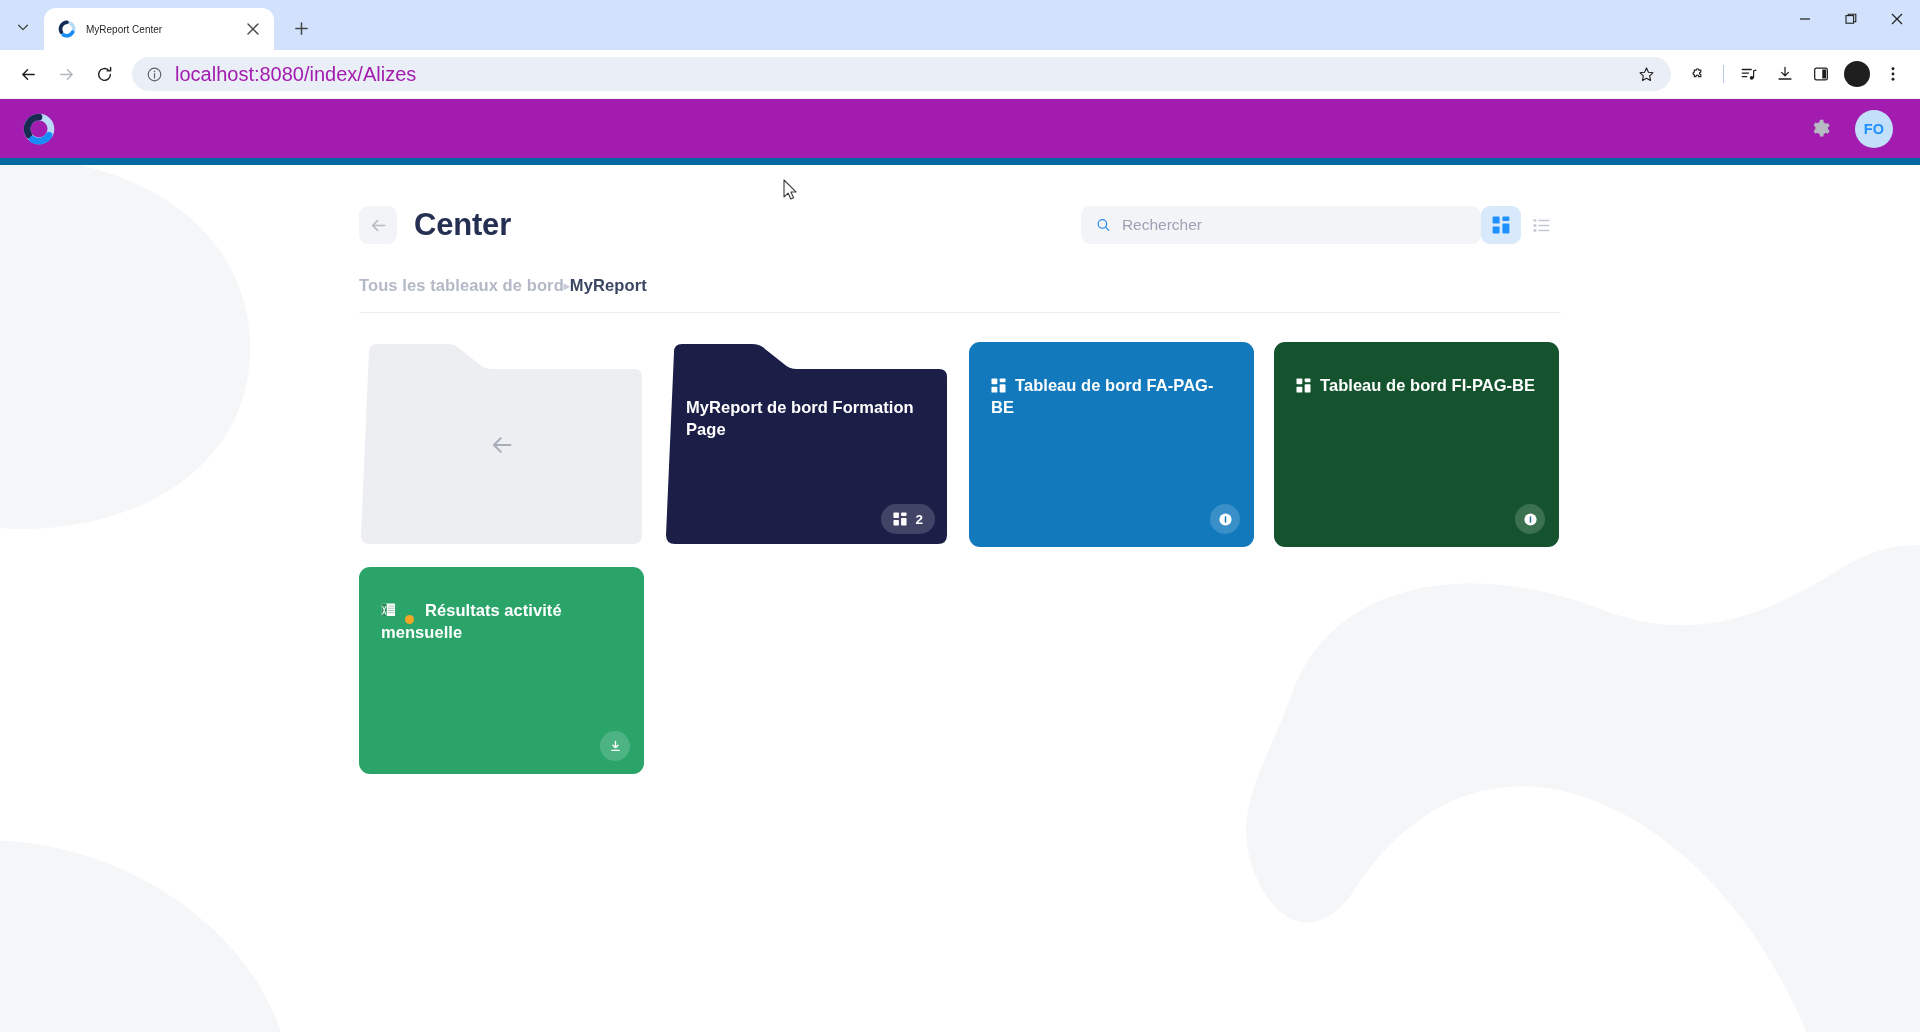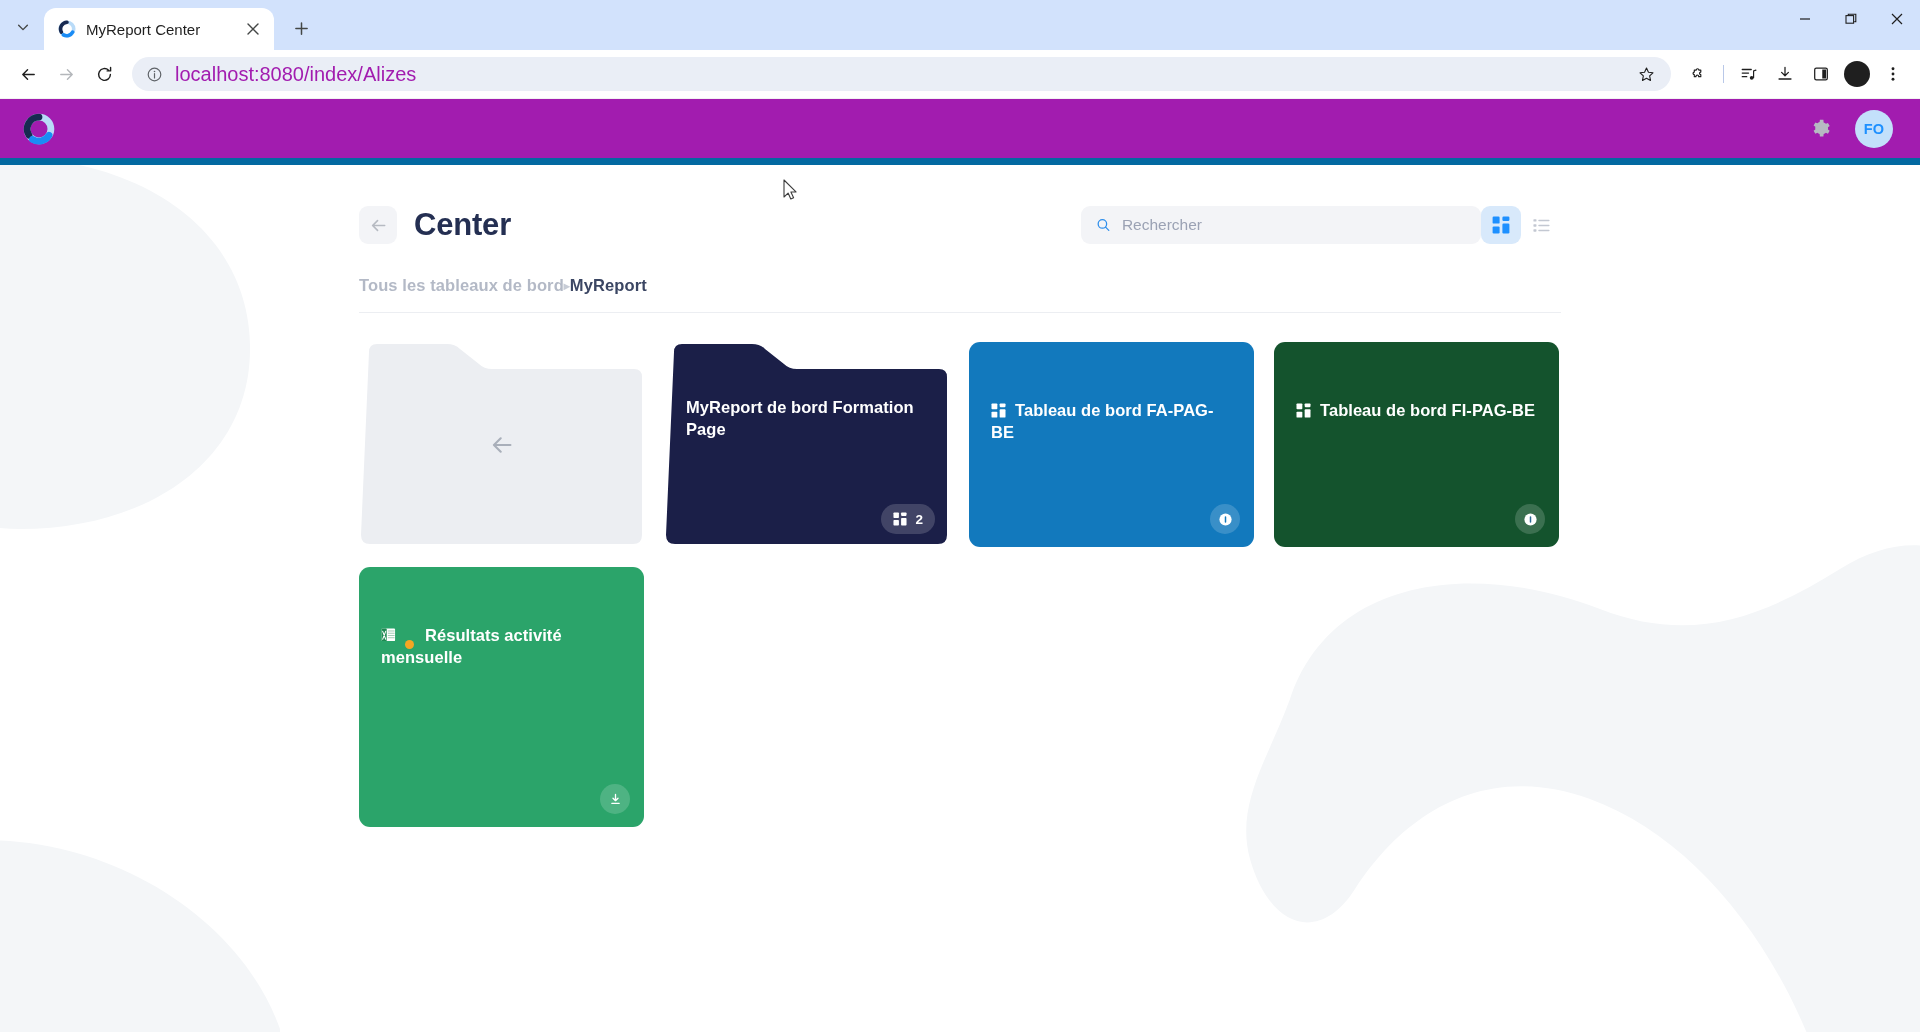--- a/index.html
+++ b/index.html
@@ -35,21 +35,21 @@
     display: flex;
     align-items: center;
     padding: 0 10px 0 14px;
     gap: 10px;
     margin-left: 4px;
     position: relative;
   }
   .tab-favicon { width: 18px; height: 18px; flex: 0 0 18px; position: relative; }
   .tab-title {
     flex: 1;
-    font-size: 15px;
+    font-size: 10px;
     color: #1f1f1f;
     white-space: nowrap;
     overflow: hidden;
     text-overflow: ellipsis;
   }
   .tab-close {
     width: 22px; height: 22px;
     display: flex; align-items: center; justify-content: center;
     border-radius: 50%;
     cursor: pointer;
@@ -275,21 +275,21 @@
     position: absolute;
     inset: 0;
   }
   .card-body {
     position: absolute;
     inset: 0;
     padding: 54px 22px 0 22px;
     z-index: 2;
     pointer-events: none;
   }
-  .card.flat .card-body { padding-top: 32px; margin-top: 25px; }
+  .card.flat .card-body { padding-top: 32px; }
   .card-title {
     font-size: 16.5px;
     font-weight: 700;
     color: #ffffff;
     line-height: 1.34;
     letter-spacing: 0.05px;
   }
   .title-icon {
     display: inline-flex;
     align-items: center;
@@ -598,21 +598,21 @@
           </div>
         </div>
         <div class="badge round">
           <svg width="15" height="15" viewBox="0 0 18 18">
             <circle cx="9" cy="9" r="7.3" fill="#ffffff"></circle>
             <rect x="8.1" y="5.1" width="1.8" height="7.8" rx="0.9" fill="#2c6a95"></rect>
           </svg>
         </div>
       </div>
 
-      <div class="card flat" style="background:#2ba46a; height:260px;">
+      <div class="card flat" style="background:#2ba46a; height:207px;">
         <div class="card-body">
           <div class="card-title">
             <span class="title-icon">
               <svg width="15" height="16" viewBox="0 0 16 17">
                 <rect x="0.5" y="1.5" width="14.5" height="13.5" rx="1" fill="#ffffff"></rect>
                 <rect x="0.5" y="1.5" width="5.6" height="13.5" rx="1" fill="#1f8a52"></rect>
                 <path d="M1.8 4.6l3.2 8.4M5 4.6l-3.2 8.4" stroke="#ffffff" stroke-width="1.1" stroke-linecap="round"></path>
                 <path d="M7.3 4.2h7.2M7.3 6.6h7.2M7.3 9h7.2M7.3 11.4h7.2" stroke="#8fc3a5" stroke-width="0.9"></path>
               </svg>
             </span><span class="title-icon" style="width:9px;height:9px;border-radius:50%;background:#f5a623;top:8px;margin-right:11px;"></span><span>Résultats activité mensuelle</span>

